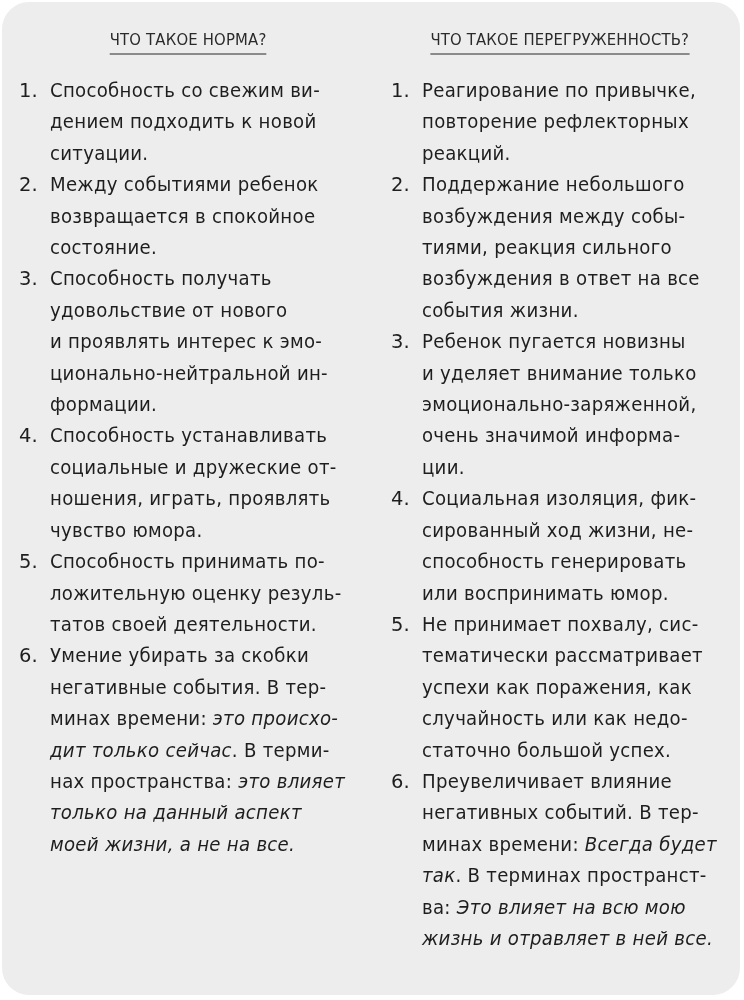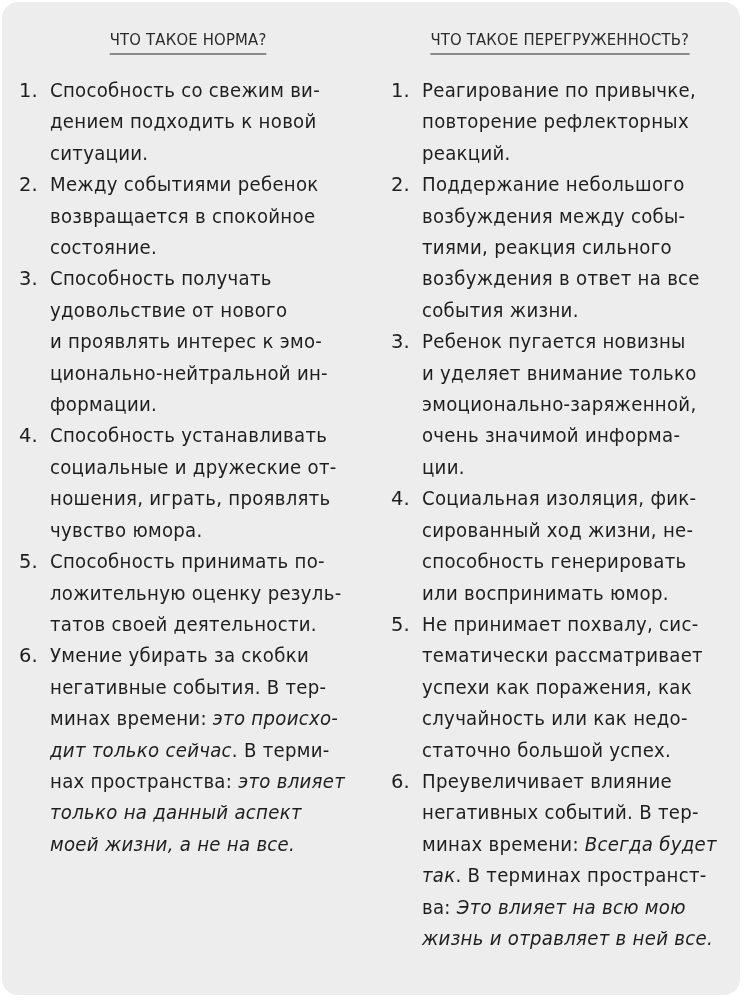--- a/index.html
+++ b/index.html
@@ -1,19 +1,19 @@
 <!DOCTYPE html>
 <html><head>
 <meta charset="utf-8">
 <style>
   html, body { margin: 0; padding: 0; background: #ffffff; }
   body { width: 744px; height: 1000px; position: relative; overflow: hidden; }
   .card {
     position: absolute; left: 2px; top: 2px; width: 738px; height: 993px;
-    background: #ededed; border-radius: 16px;
+    background: #ededed; border-radius: 27px;
   }
   .col { position: absolute; top: 0; width: 372px; }
   .col.left { left: 0; }
   .col.right { left: 372px; }
   .heading {
     position: absolute; top: 26px; left: 0; width: 372px; text-align: center;
     font-family: "DejaVu Sans", sans-serif; font-size: 16.5px; letter-spacing: 0.2px;
     color: #2a2a2a; line-height: 24px;
   }
   .heading span {

